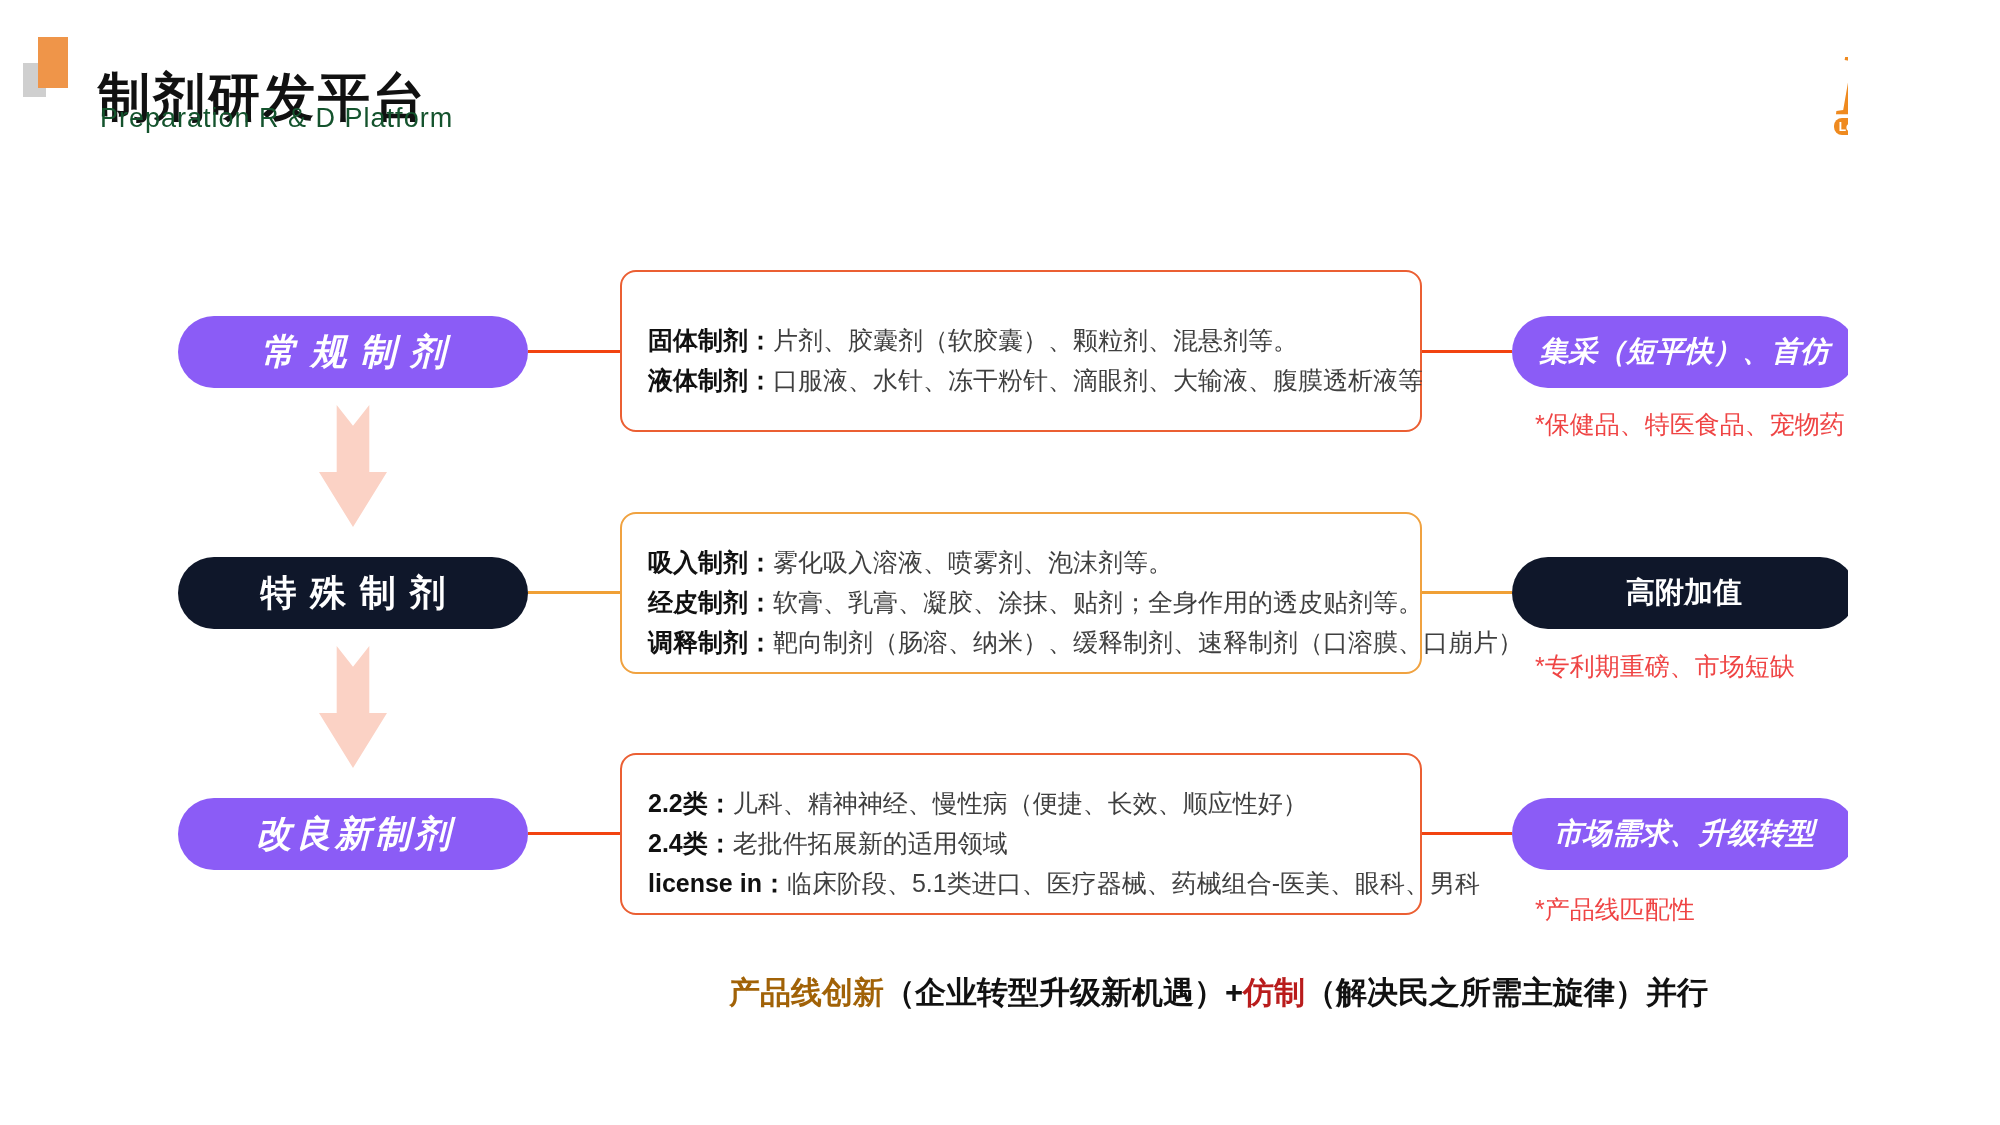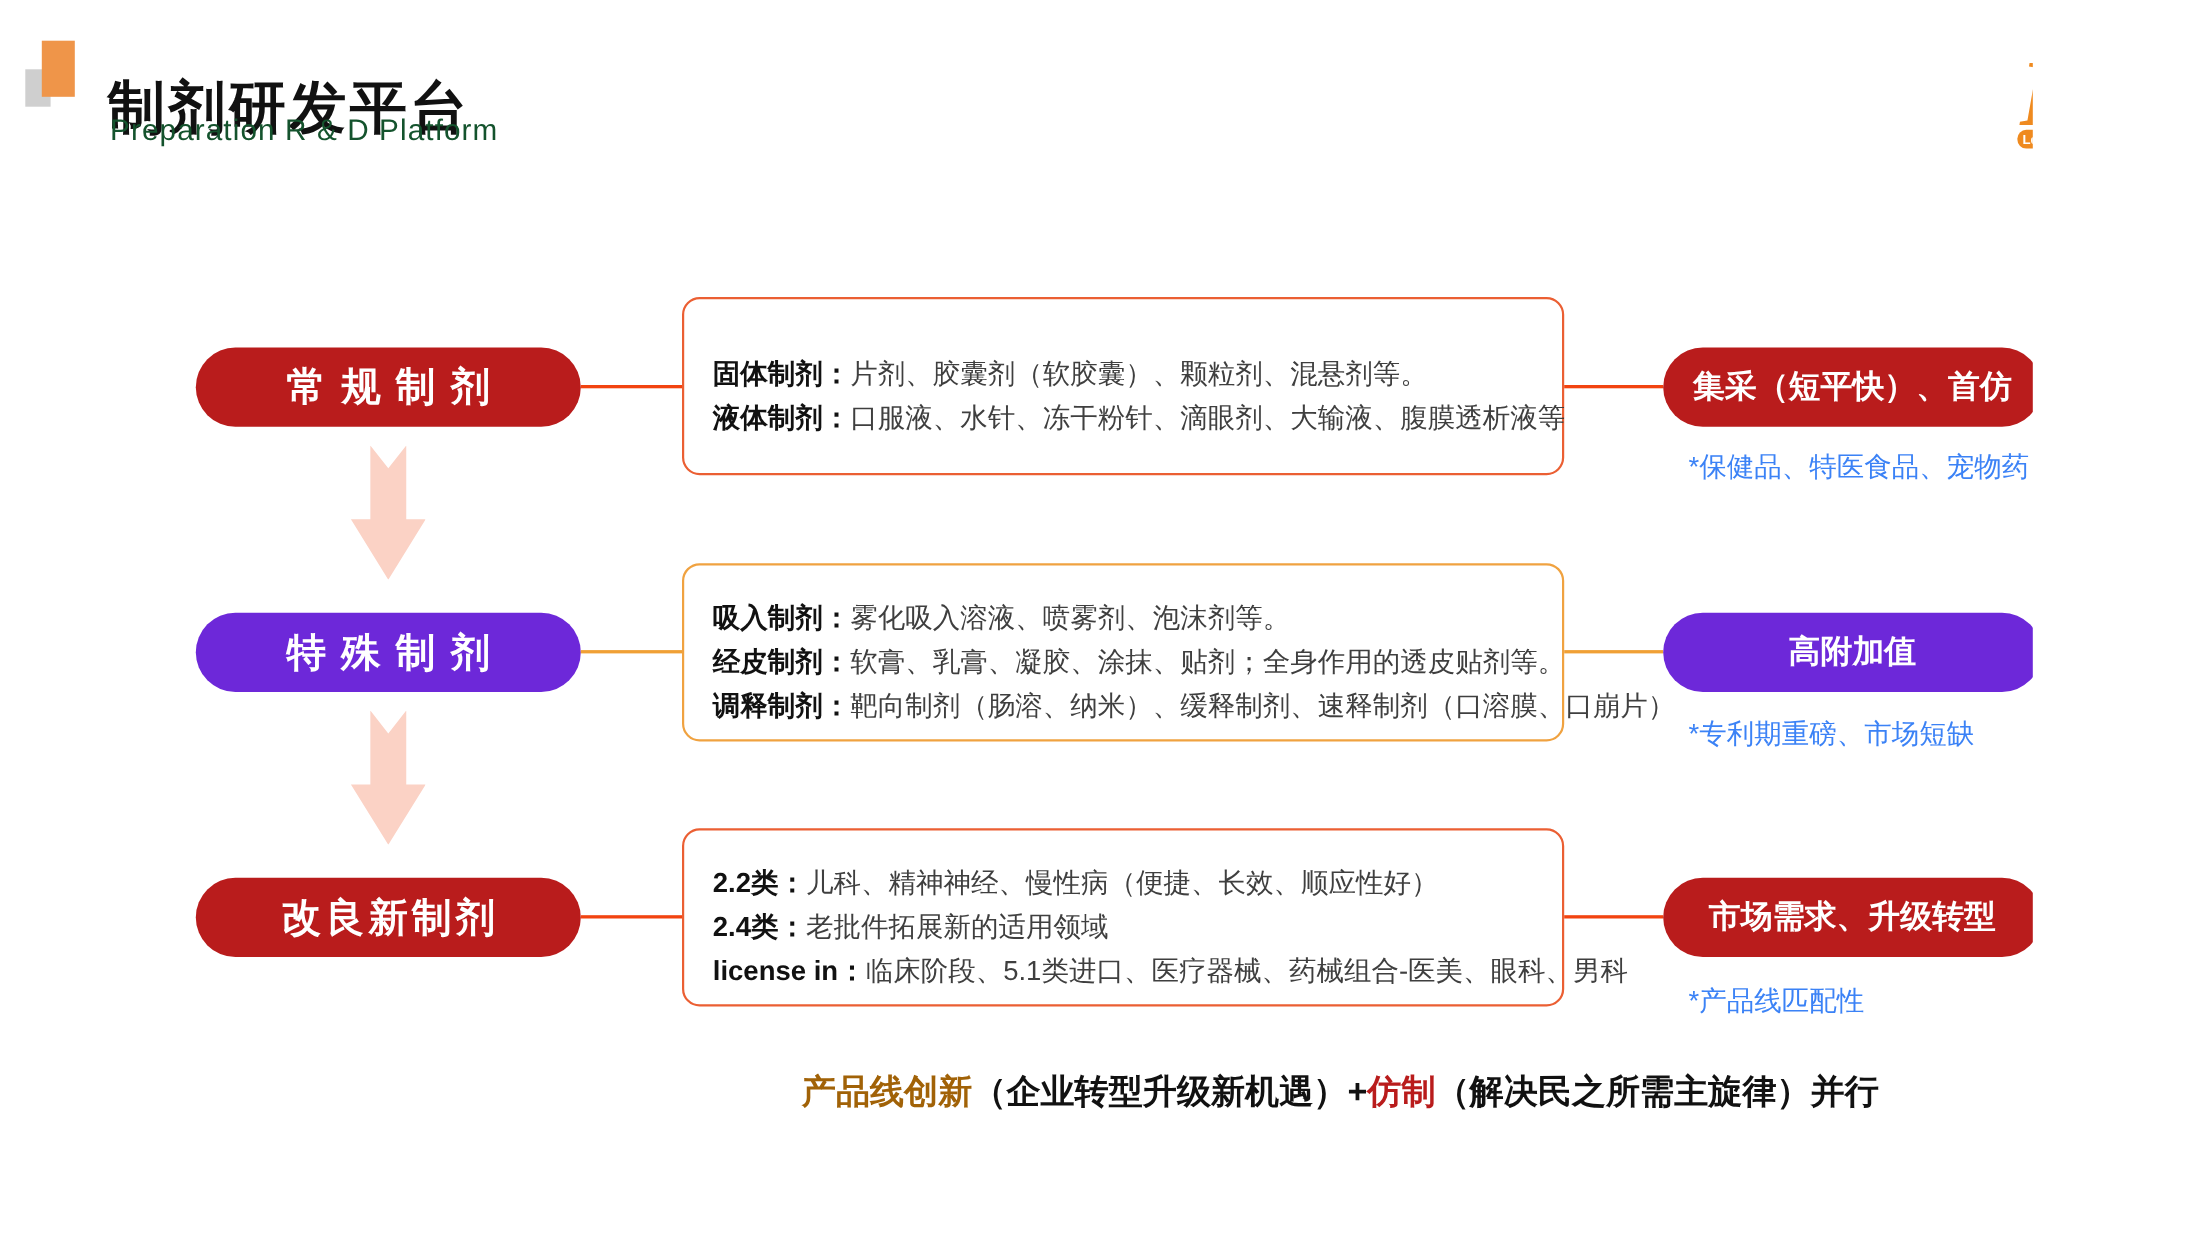--- a/index.html
+++ b/index.html
@@ -16,38 +16,38 @@
             letter-spacing:1px;color:#14532d;}
   .logo{position:absolute;left:1828px;top:38px;width:100px;height:100px;}
 
   
   .pill{position:absolute;display:flex;align-items:center;justify-content:center;
         border-radius:40px;color:#fff;font-weight:700;}
   .pill-left{left:178px;width:350px;height:72px;font-size:36px;}
   .pill-right{left:1512px;width:344px;height:72px;font-size:29px;}
   .ls-wide{letter-spacing:0.38em;text-indent:0.38em;}
   .ls-narrow{letter-spacing:0.10em;text-indent:0.10em;}
-  .bg-red{background:#b91c1c;}
-  .bg-orange{background:#6d28d9;}
+  .bg-red{background:#8b5cf6;font-style:italic;}
+  .bg-orange{background:#0f172a;}
 
   .hline{position:absolute;height:3px;}
   .hline-red{background:#f24310;}
   .hline-orange{background:#f0a035;}
   .hl-left{left:528px;width:92px;}
   .hl-right{left:1422px;width:90px;}
 
   .box{position:absolute;left:620px;width:802px;height:162px;background:#fff;
        border-radius:16px;box-sizing:border-box;
        display:flex;flex-direction:column;justify-content:center;padding:18px 20px 0 26px;}
   .box-red{border:2.5px solid #eb5f33;}
   .box-orange{border:2.5px solid #f0a240;}
   .box p{margin:0;font-size:25px;line-height:40px;color:#3f3f3f;white-space:nowrap;}
   .box p b{color:#111;font-weight:700;}
 
-  .note{position:absolute;left:1535px;font-size:25px;color:#3b82f6;white-space:nowrap;}
+  .note{position:absolute;left:1535px;font-size:25px;color:#ef4444;white-space:nowrap;}
 
   
   .v-arrow{position:absolute;left:319px;width:68px;height:122px;background:#fbd2c5;
            clip-path:polygon(26% 0,50% 17%,74% 0,74% 55%,100% 55%,50% 100%,0 55%,26% 55%);}
 
   
   .r0 .pill-left,.r0 .pill-right{top:316px;}
   .r0 .hline{top:350px;}
   .r0 .box{top:270px;}
   .r0 .note{top:408px;}

